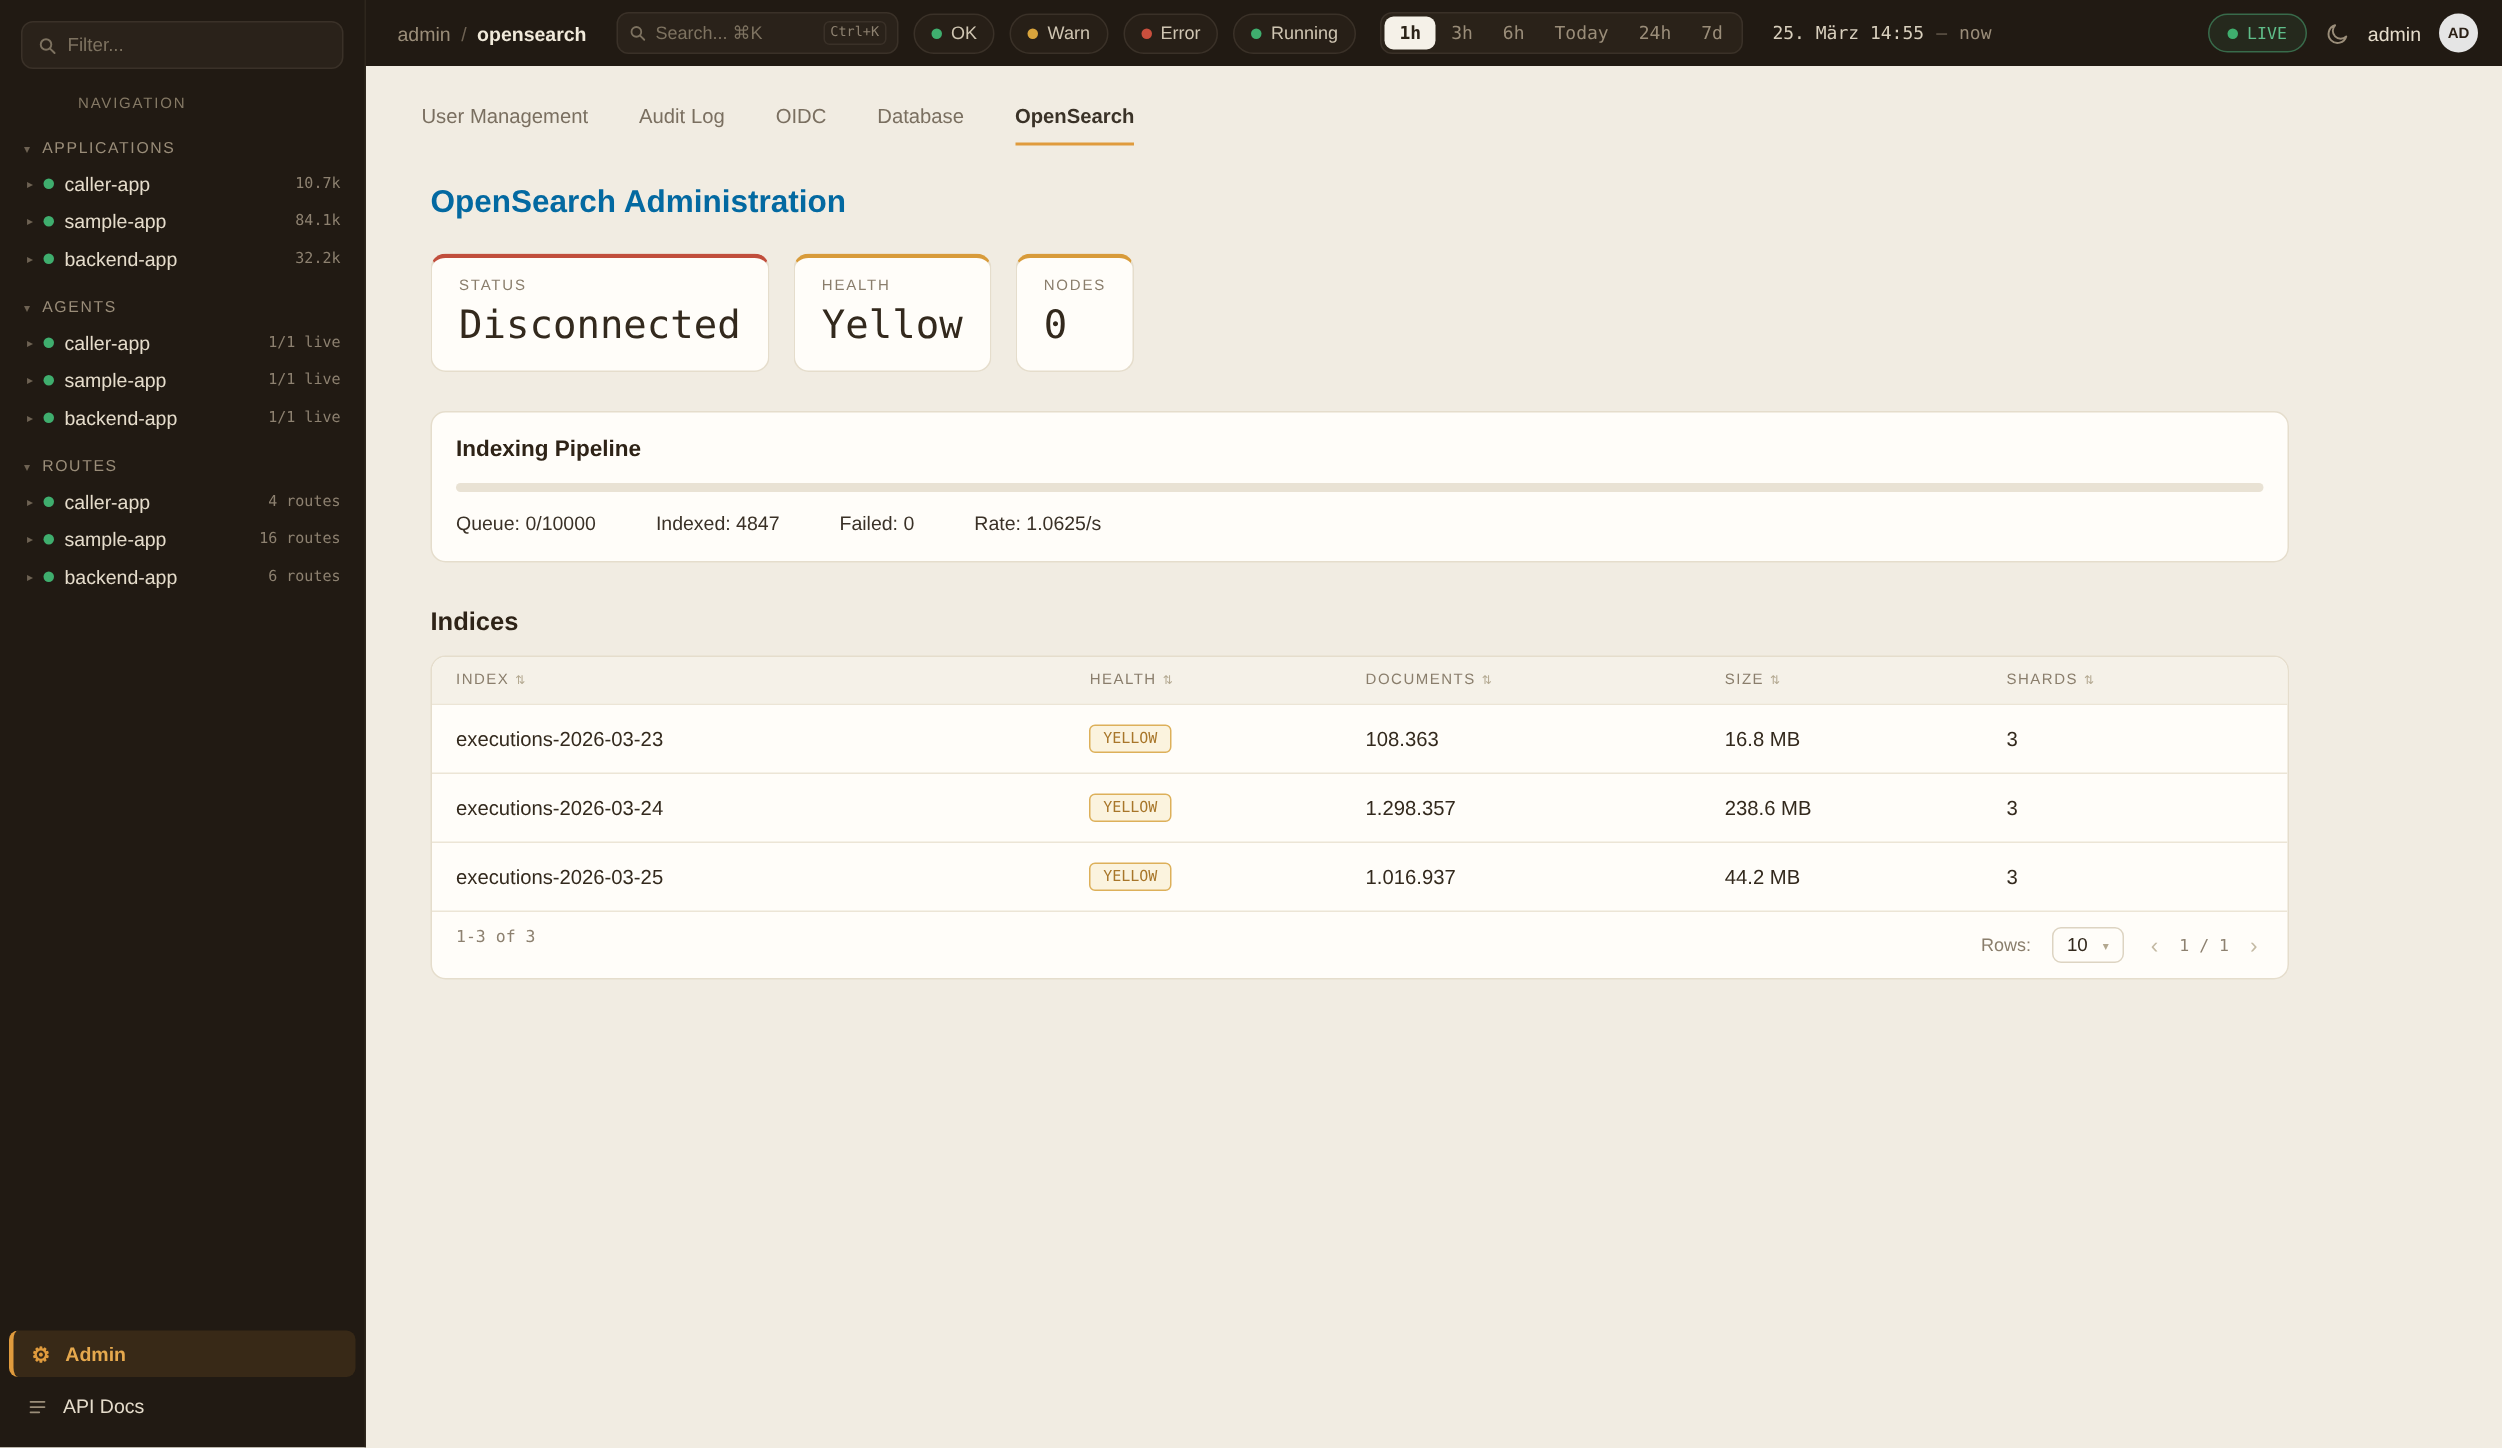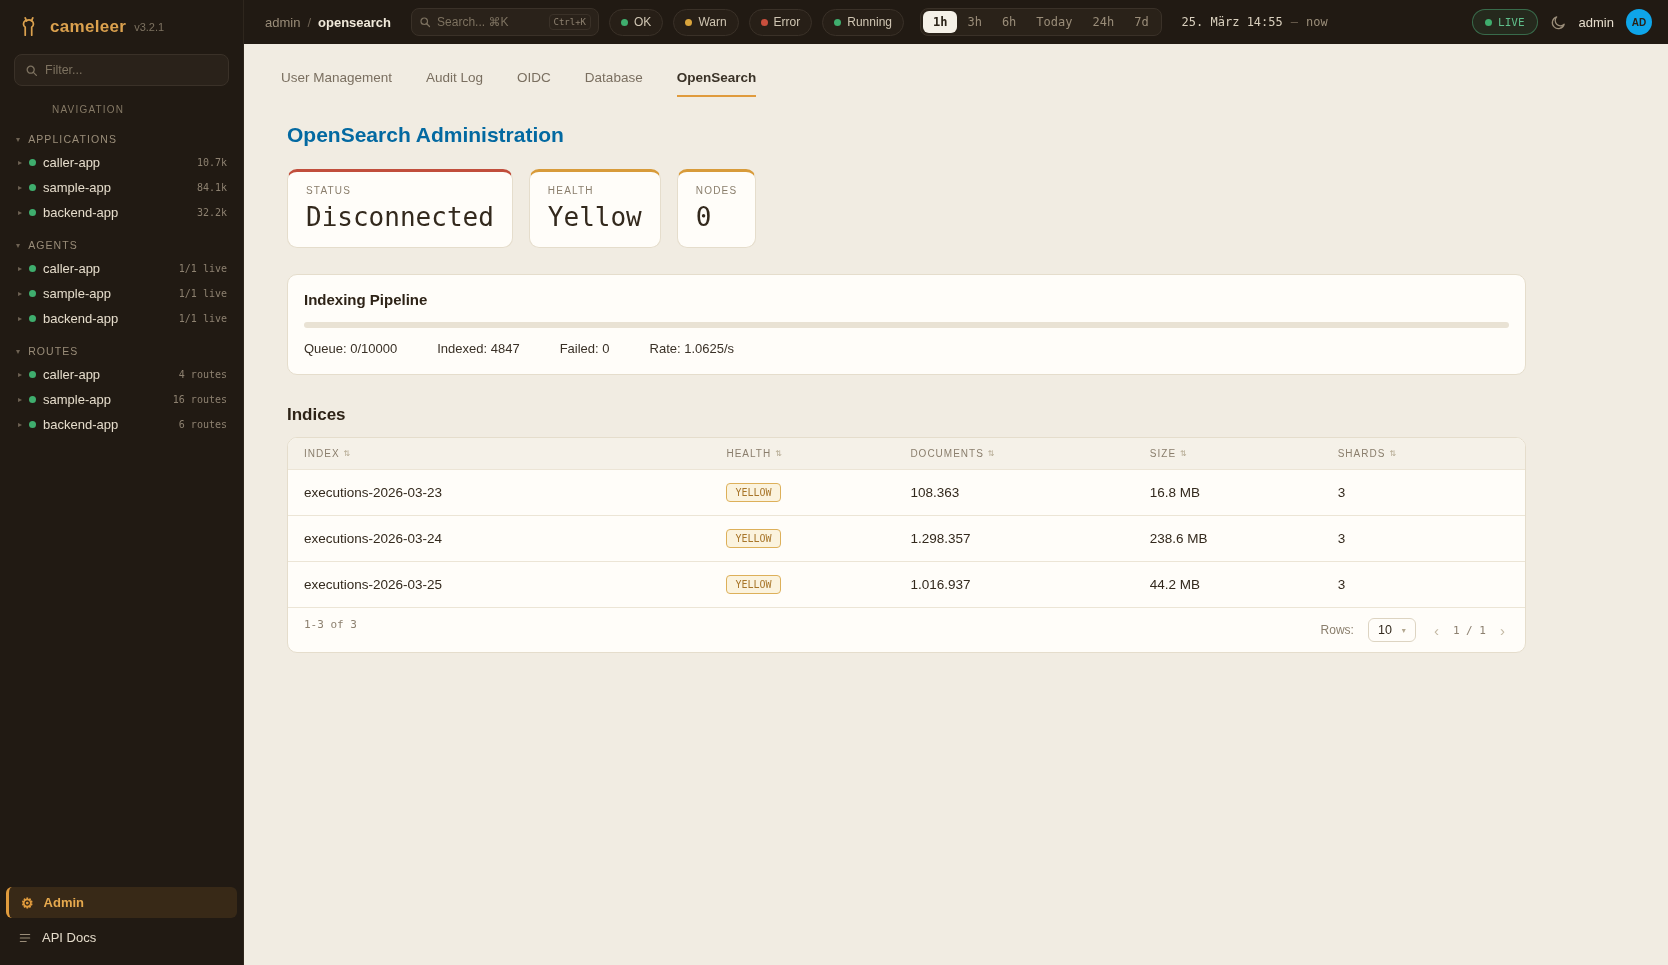--- a/index.html
+++ b/index.html
@@ -63,21 +63,21 @@
   .datetime { display:flex; align-items:center; gap:8px; margin-left:10px; font-size:12px; color:#d8cfbd;
               font-family:"DejaVu Sans Mono", monospace; }
   .datetime .sep { color:#6e6253; }
   .datetime .now { color:#9a8d79; }
   .top-right { margin-left:auto; display:flex; align-items:center; gap:12px; }
   .live-pill { display:flex; align-items:center; gap:6px; height:26px; padding:0 12px; border:1px solid rgba(76,174,122,.5);
                background:rgba(76,174,122,.10); border-radius:13px; color:#5fbe8a; font-size:11px;
                font-family:"DejaVu Sans Mono", monospace; cursor:pointer; }
   .moon-btn { background:transparent; border:none; cursor:pointer; display:flex; align-items:center; }
   .username { font-size:13px; color:#e5dccb; }
-  .avatar { width:26px; height:26px; border-radius:50%; background:#0ea5e9; color:#2b2016; font-size:10px;
+  .avatar { width:26px; height:26px; border-radius:50%; background:#e5e5e5; color:#2b2016; font-size:10px;
             font-weight:bold; display:flex; align-items:center; justify-content:center; cursor:pointer; }
 
   
   .main { flex:1; overflow:auto; padding:26px 0 0 37px; }
   .content { width:1245px; }
   .tabs { display:flex; gap:34px; padding-left:0; }
   .tab { font-size:13.5px; color:#7a6f60; padding-bottom:10px; cursor:pointer; border-bottom:2px solid transparent; }
   .tab.active { color:#3a3227; font-weight:bold; border-bottom-color:#e09b3d; }
   .page-title { margin:26px 0 0 6px; font-size:21px; font-weight:bold; color:#0369a1; }
 
@@ -116,30 +116,20 @@
   .page-count { font-family:"DejaVu Sans Mono", monospace; font-size:11px; color:#8d8170; }
 
   svg { display:block; }
 </style>
 </head>
 <body>
 
 <div class="app">
 
   <aside class="sidebar">
-    <div class="logo-row">
-      <span>
-        <svg width="26" height="26" viewBox="0 0 24 24" fill="none" stroke="#dba14e" stroke-width="1.6" stroke-linecap="round" stroke-linejoin="round">
-          <path d="M8.5 3.5l1.2 2.8M15.5 3.5l-1.2 2.8"></path>
-          <path d="M9.5 6.3c1.6-1 3.4-1 5 0 1.2.8 1.6 1.9 1.6 3 0 1.3-.6 2.3-1.6 3v7.2M8.5 19.5v-7.2c-1-.7-1.6-1.7-1.6-3 0-1.1.4-2.2 1.6-3"></path>
-        </svg>
-      </span>
-      <span class="logo-name">cameleer</span>
-      <span class="logo-ver">v3.2.1</span>
-    </div>
 
     <div class="filter-box">
       <span>
         <svg width="13" height="13" viewBox="0 0 24 24" fill="none" stroke="#7d7260" stroke-width="2.4" stroke-linecap="round">
           <circle cx="10.5" cy="10.5" r="6.5"></circle>
             <path d="M15.5 15.5L21 21"></path>
         </svg>
       </span>
       <input placeholder="Filter..." style="">
     </div>

